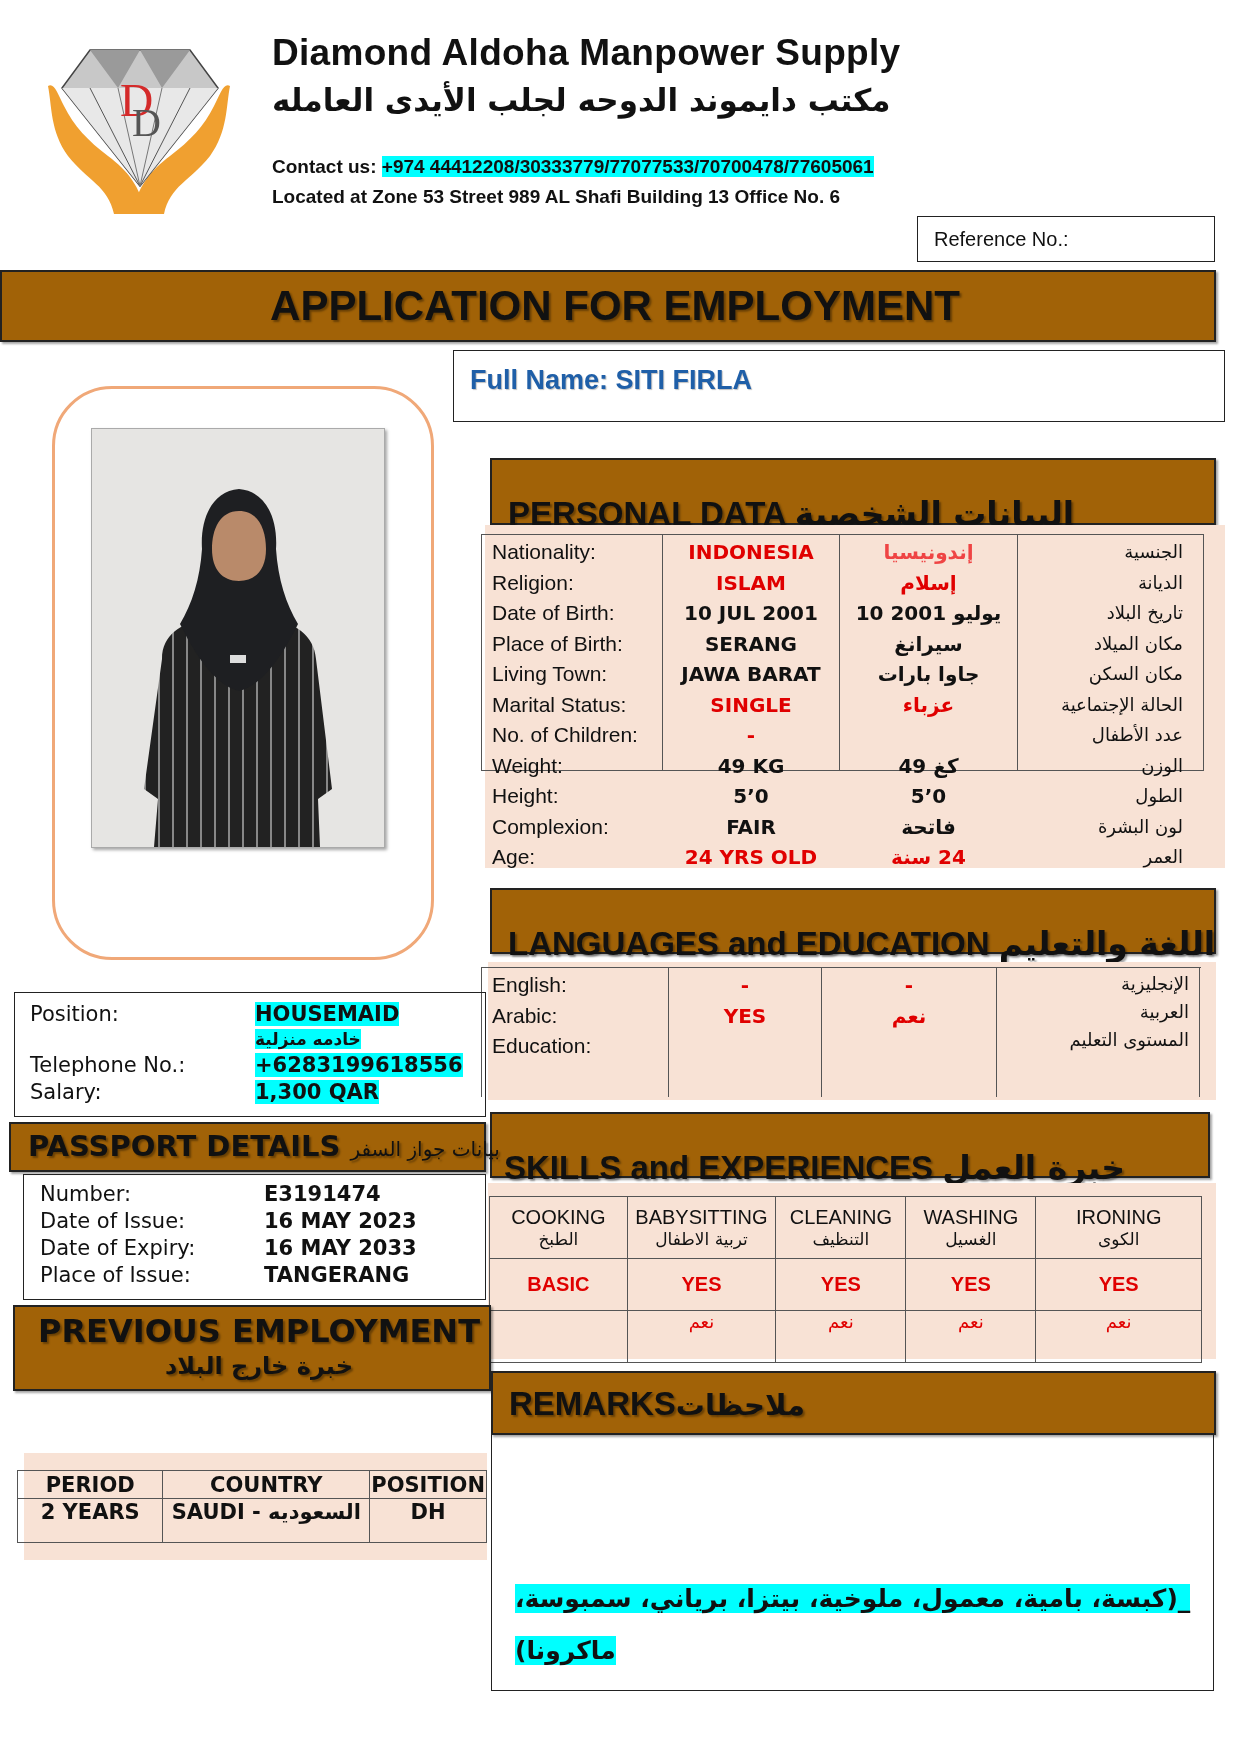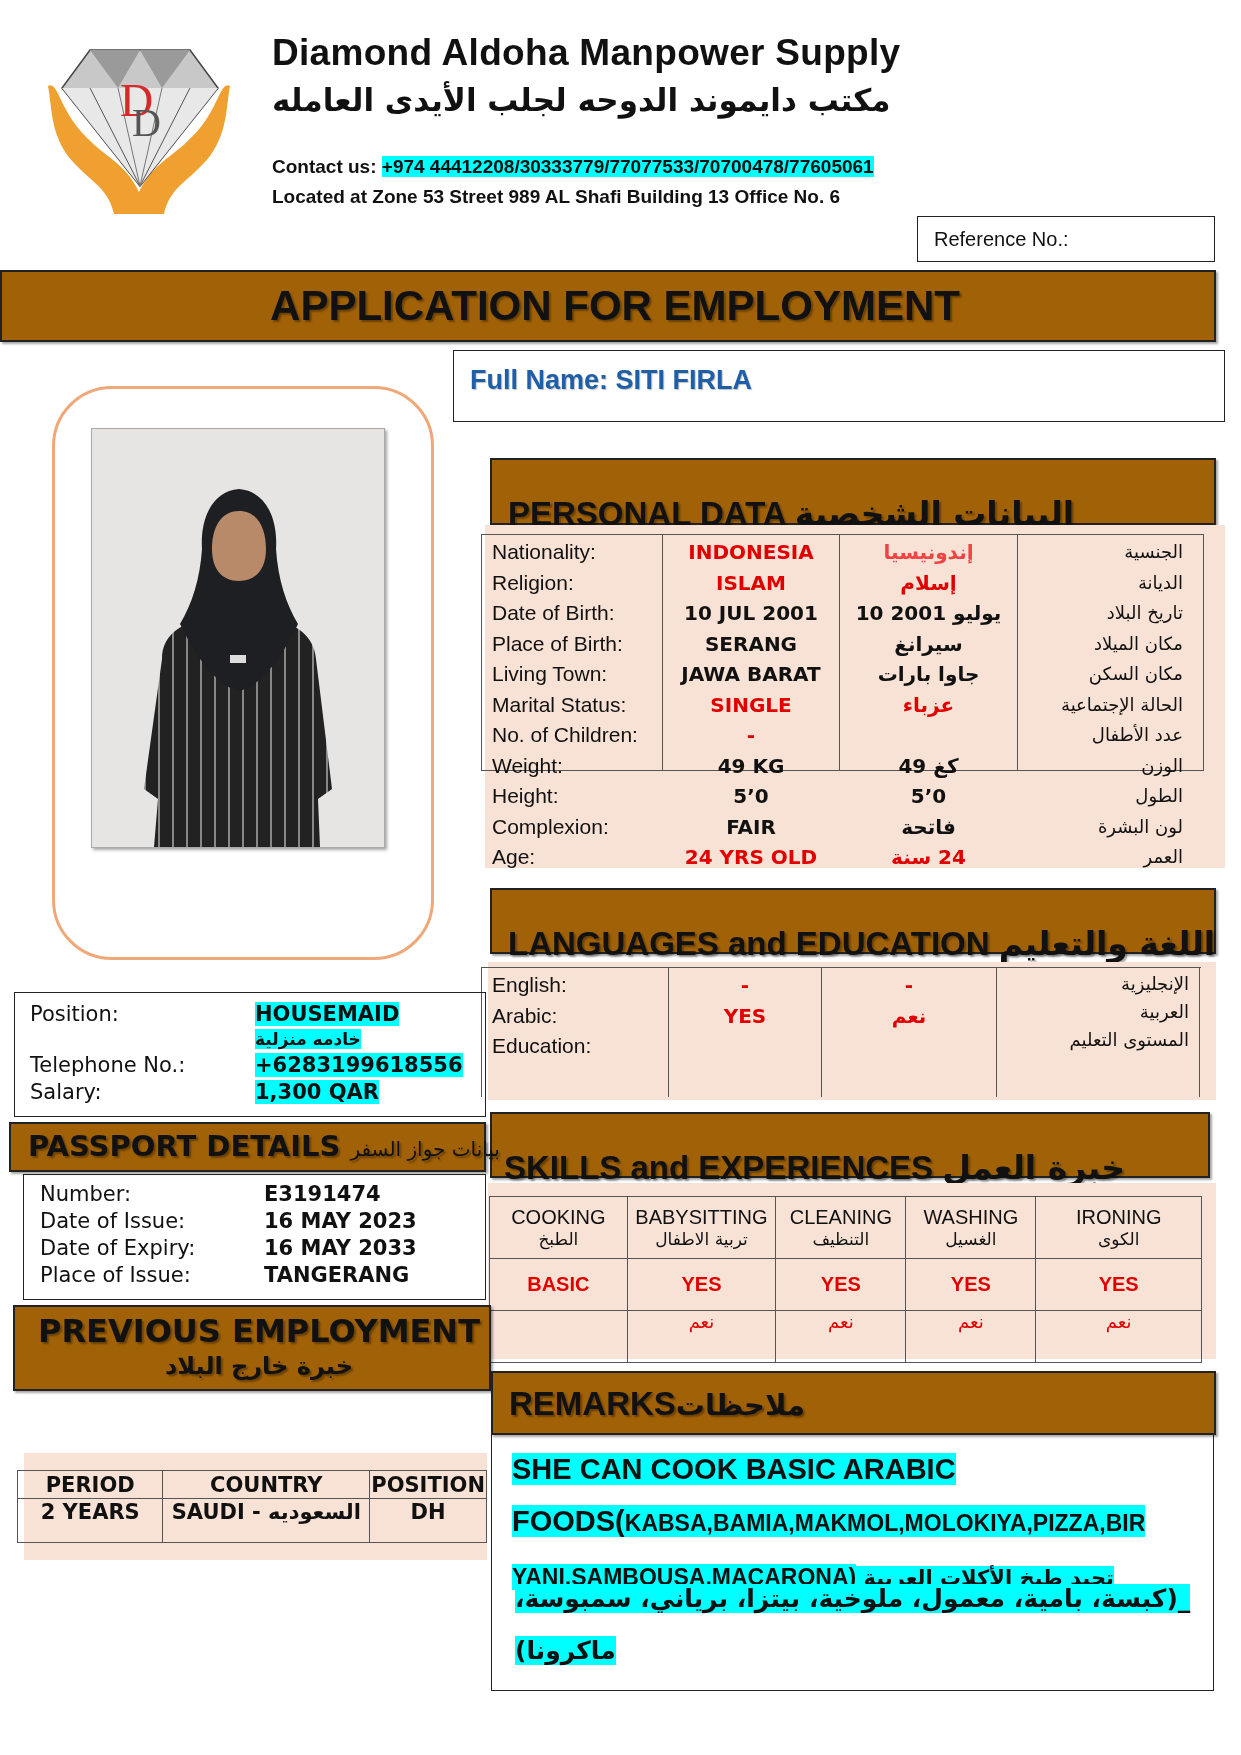--- a/index.html
+++ b/index.html
@@ -328,22 +328,17 @@
     <td>SAUDI - السعوديه</td>
     <td>DH</td>
   </tr>
 </tbody>
   </table>
 
 <div id="remarks-bar" class="abs bar">
   <div class="bar-title"><span>REMARKS</span><span class="ar-inline" style="font-size:29px;">ملاحظات</span></div>
 </div>
 <div id="remarks-box" class="abs">
-  <div id="remarks-text">
-    <span class="hl">SHE CAN COOK BASIC ARABIC</span><br>
-    <span class="hl"><span>FOODS(</span><span class="small">KABSA,BAMIA,MAKMOL,MOLOKIYA,PIZZA,BIR</span></span><br>
-    <span class="hl small">YANI,SAMBOUSA,MACARONA)</span><span class="hl small" style="font-family:'DejaVu Sans',sans-serif;font-size:21px;"> تجيد طبخ الأكلات العربية</span>
-  </div>
   <div id="remarks-ar2">
     <span class="hl">_(كبسة، بامية، معمول، ملوخية، بيتزا، برياني، سمبوسة،</span><br>
     <span class="hl">ماكرونا)</span>
   </div>
 </div>
 
 </body></html>

